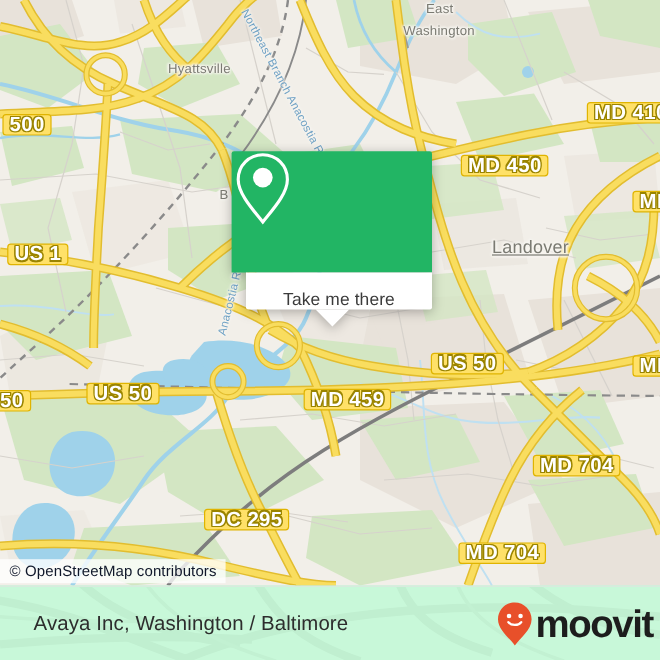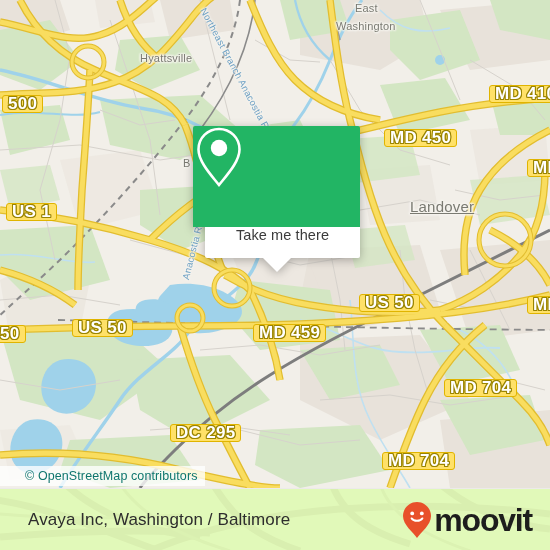--- a/index.html
+++ b/index.html
@@ -65,66 +65,66 @@
   #popup-top{
     background:#22b564;
     height:101px;
     border-radius:2px 2px 0 0;
     display:flex;align-items:center;justify-content:center;
   }
   #popup-bottom{
     background:#ffffff;
     height:31px;
     border-radius:0 0 2px 2px;
-    display:flex;align-items:flex-start;justify-content:center;margin-left:12px;
+    display:flex;align-items:flex-end;justify-content:center;margin-left:12px;
   }
   #popup-label{
     font-size:14.5px;color:#3b3b3b;letter-spacing:.1px;
   }
   #popup-tail{
     position:absolute;left:50%;top:132px;
     transform:translateX(-50%);
     width:0;height:0;
     border-left:14px solid transparent;
     border-right:14px solid transparent;
     border-top:14px solid #ffffff;
   }
 
   
   #attrib{
     position:absolute;left:0;top:466px;
     background:rgba(255,255,255,.78);
-    color:#0f766e;
+    color:#0f172a;
     font-size:12.5px;
-    padding:3px 7px 3px 25px;
+    padding:3px 7px 3px 8px;
     letter-spacing:.1px;
     white-space:nowrap;
   }
 
   
   #footer{
     position:absolute;left:0;top:488px;width:550px;height:62px;
-    background:#bef264;
+    background:#86efac;
     border-top:1px solid #eceaea;
     display:flex;align-items:center;justify-content:space-between;
     overflow:hidden;
   }
   #footer-bg{
     position:absolute;left:0;top:0;width:550px;height:62px;opacity:.55;
   }
   #footer-title{
     position:relative;
     margin-left:28px;
     font-size:17px;
     color:#2d2d2d;
     letter-spacing:.1px;
     z-index:2;
   }
   #brand{
-    position:relative;margin-right:18px;display:flex;align-items:center;z-index:2;
+    position:relative;margin-right:6px;display:flex;align-items:center;z-index:2;
   }
   #brand-word{
     font-size:32px;color:#1d1d1d;font-weight:bold;letter-spacing:-1.2px;
     margin-left:2px;line-height:32px;
   }
 </style>
 </head>
 <body>
 
 <div id="app">

